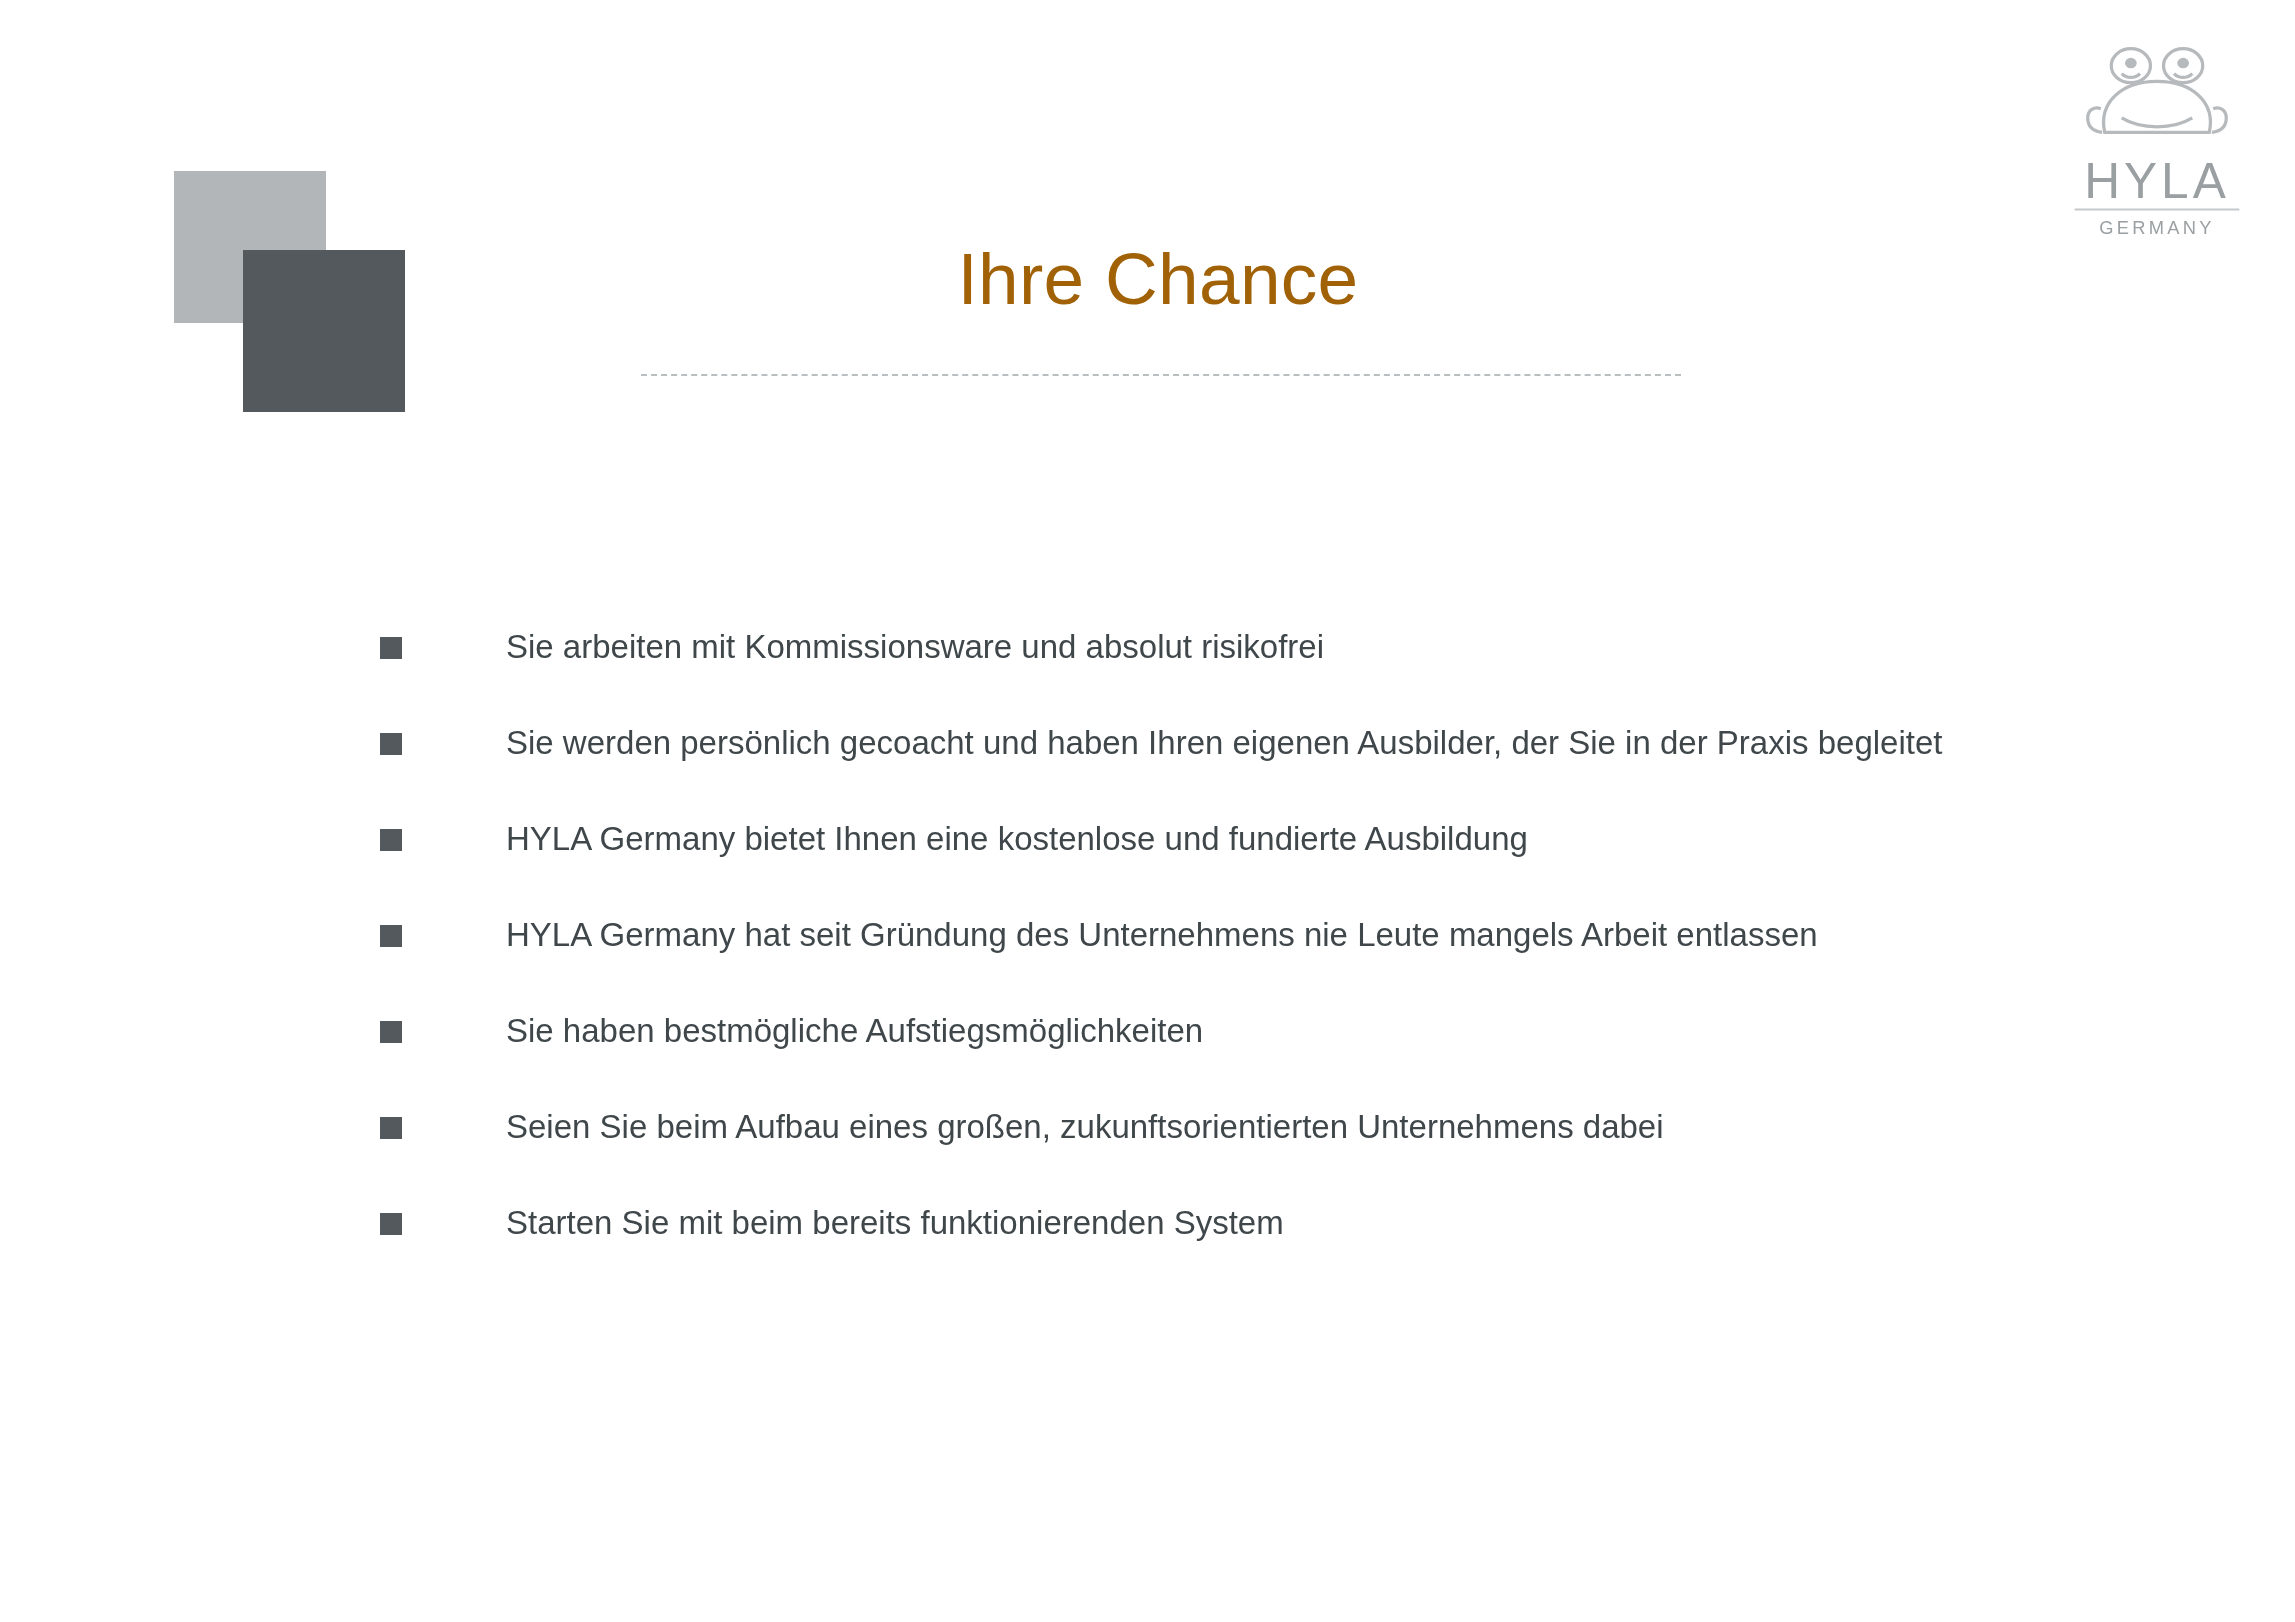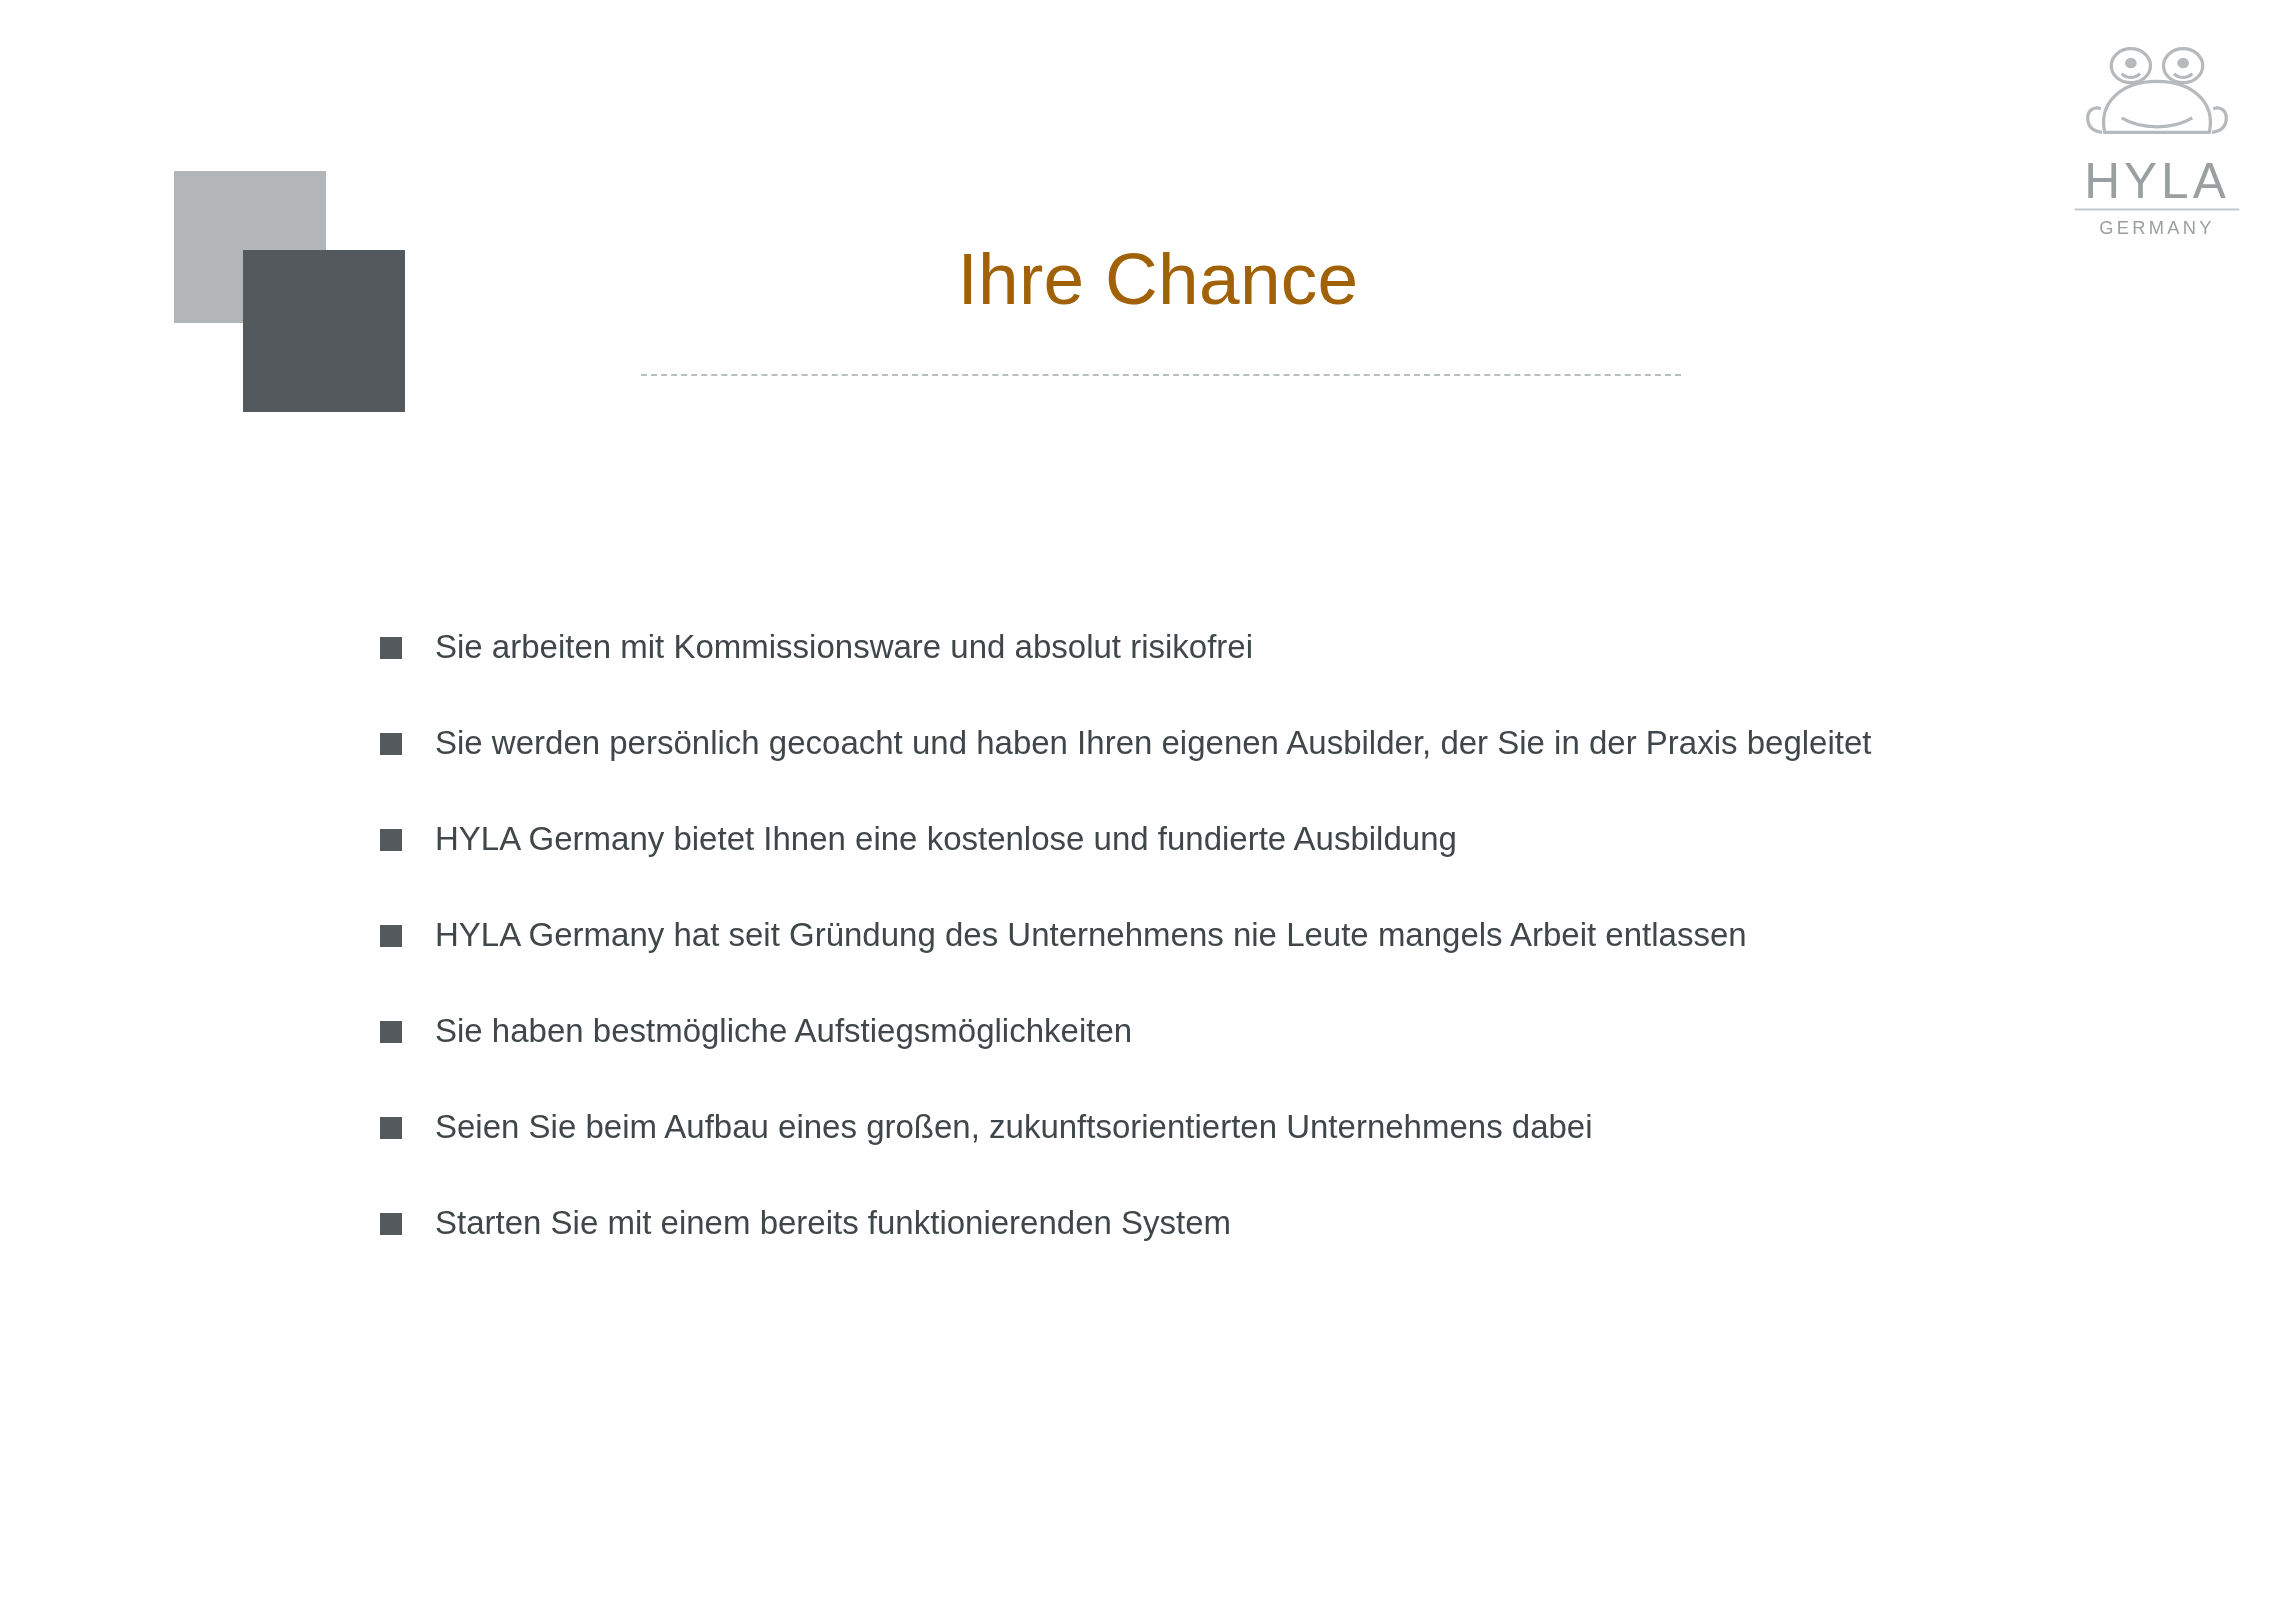--- a/index.html
+++ b/index.html
@@ -82,21 +82,21 @@
   .bullet-row:last-child { margin-bottom: 0; }
   .bullet-marker {
     flex: 0 0 auto;
     width: 22px;
     height: 22px;
     background: #53595d;
     margin-top: 9.2px;
   }
   .bullet-text {
     flex: 1 1 auto;
-    margin-left: 33px;
+    margin-left: 104px;
     font-size: 33px;
     font-weight: 400;
     line-height: 1.15;
     color: #3f474b;
     white-space: nowrap;
   }
 </style>
 </head>
 <body>
 
@@ -158,18 +158,18 @@
     <span class="bullet-text">Sie haben bestmögliche Aufstiegsmöglichkeiten</span>
   </div>
 
   <div class="bullet-row">
     <span class="bullet-marker"></span>
     <span class="bullet-text">Seien Sie beim Aufbau eines großen, zukunftsorientierten Unternehmens dabei</span>
   </div>
 
   <div class="bullet-row">
     <span class="bullet-marker"></span>
-    <span class="bullet-text">Starten Sie mit einem bereits funktionierenden System</span>
+    <span class="bullet-text">Starten Sie mit beim bereits funktionierenden System</span>
   </div>
 
 
 </div>
 
 
 </body></html>

